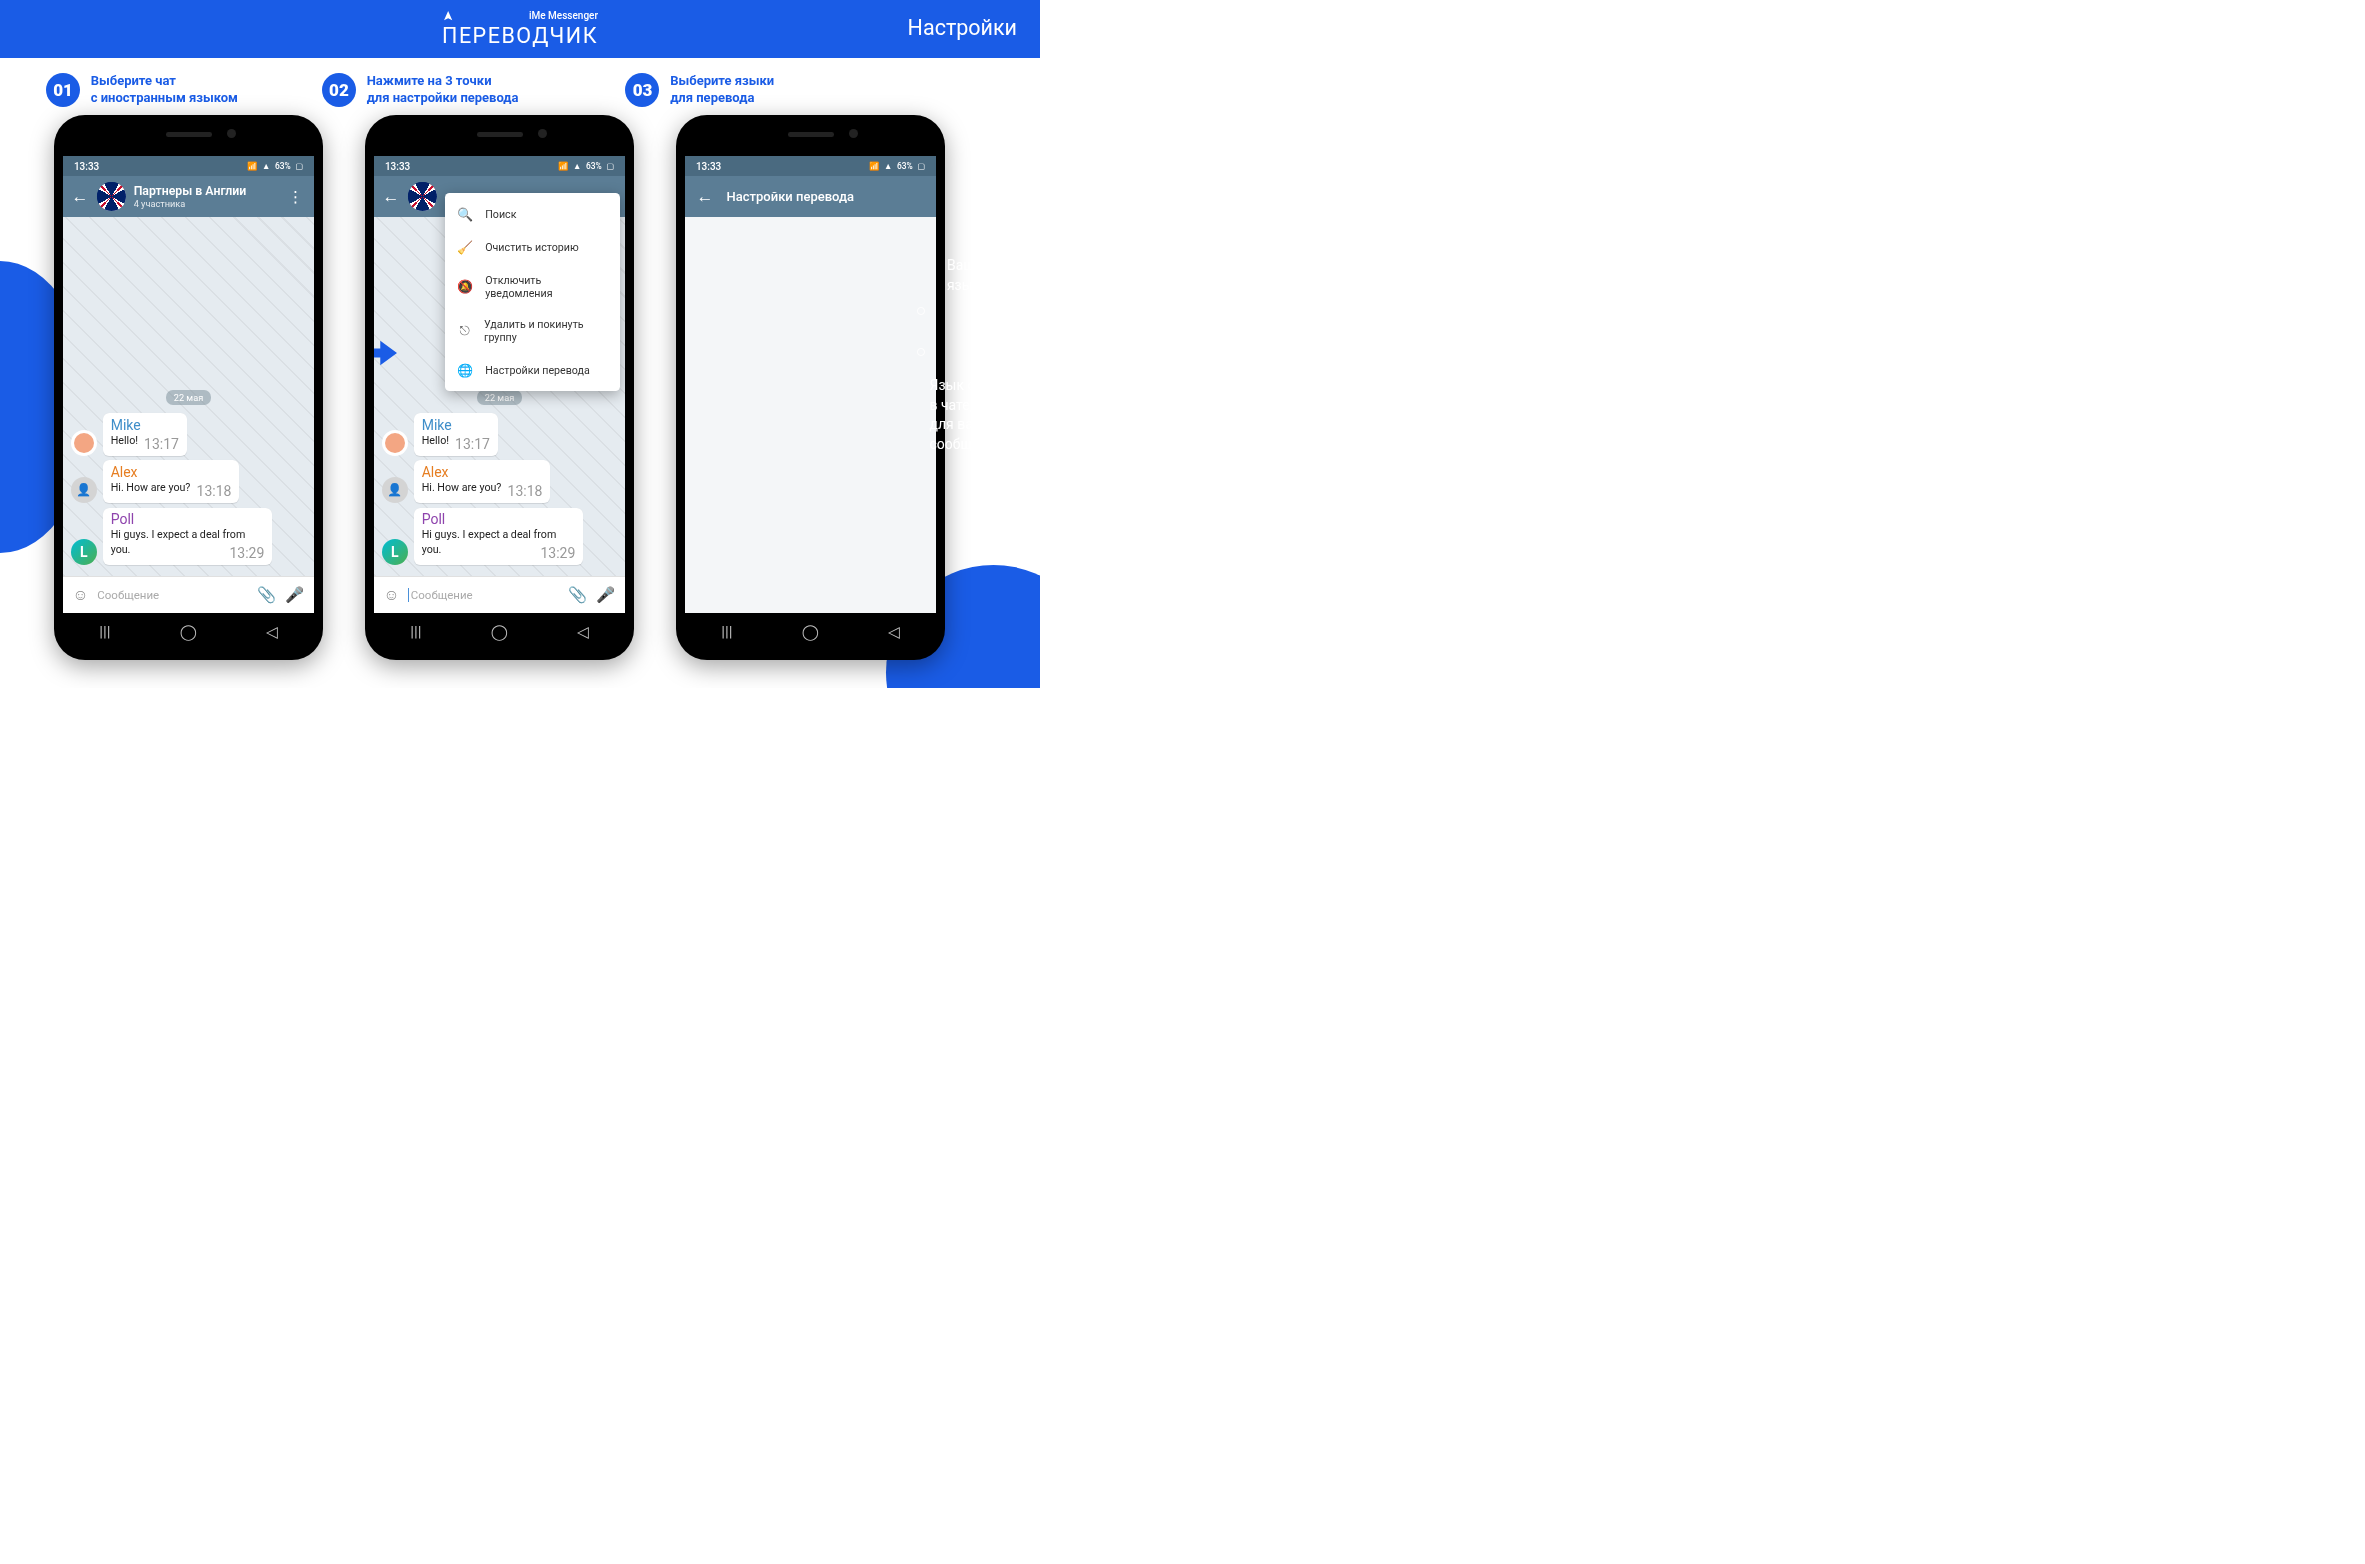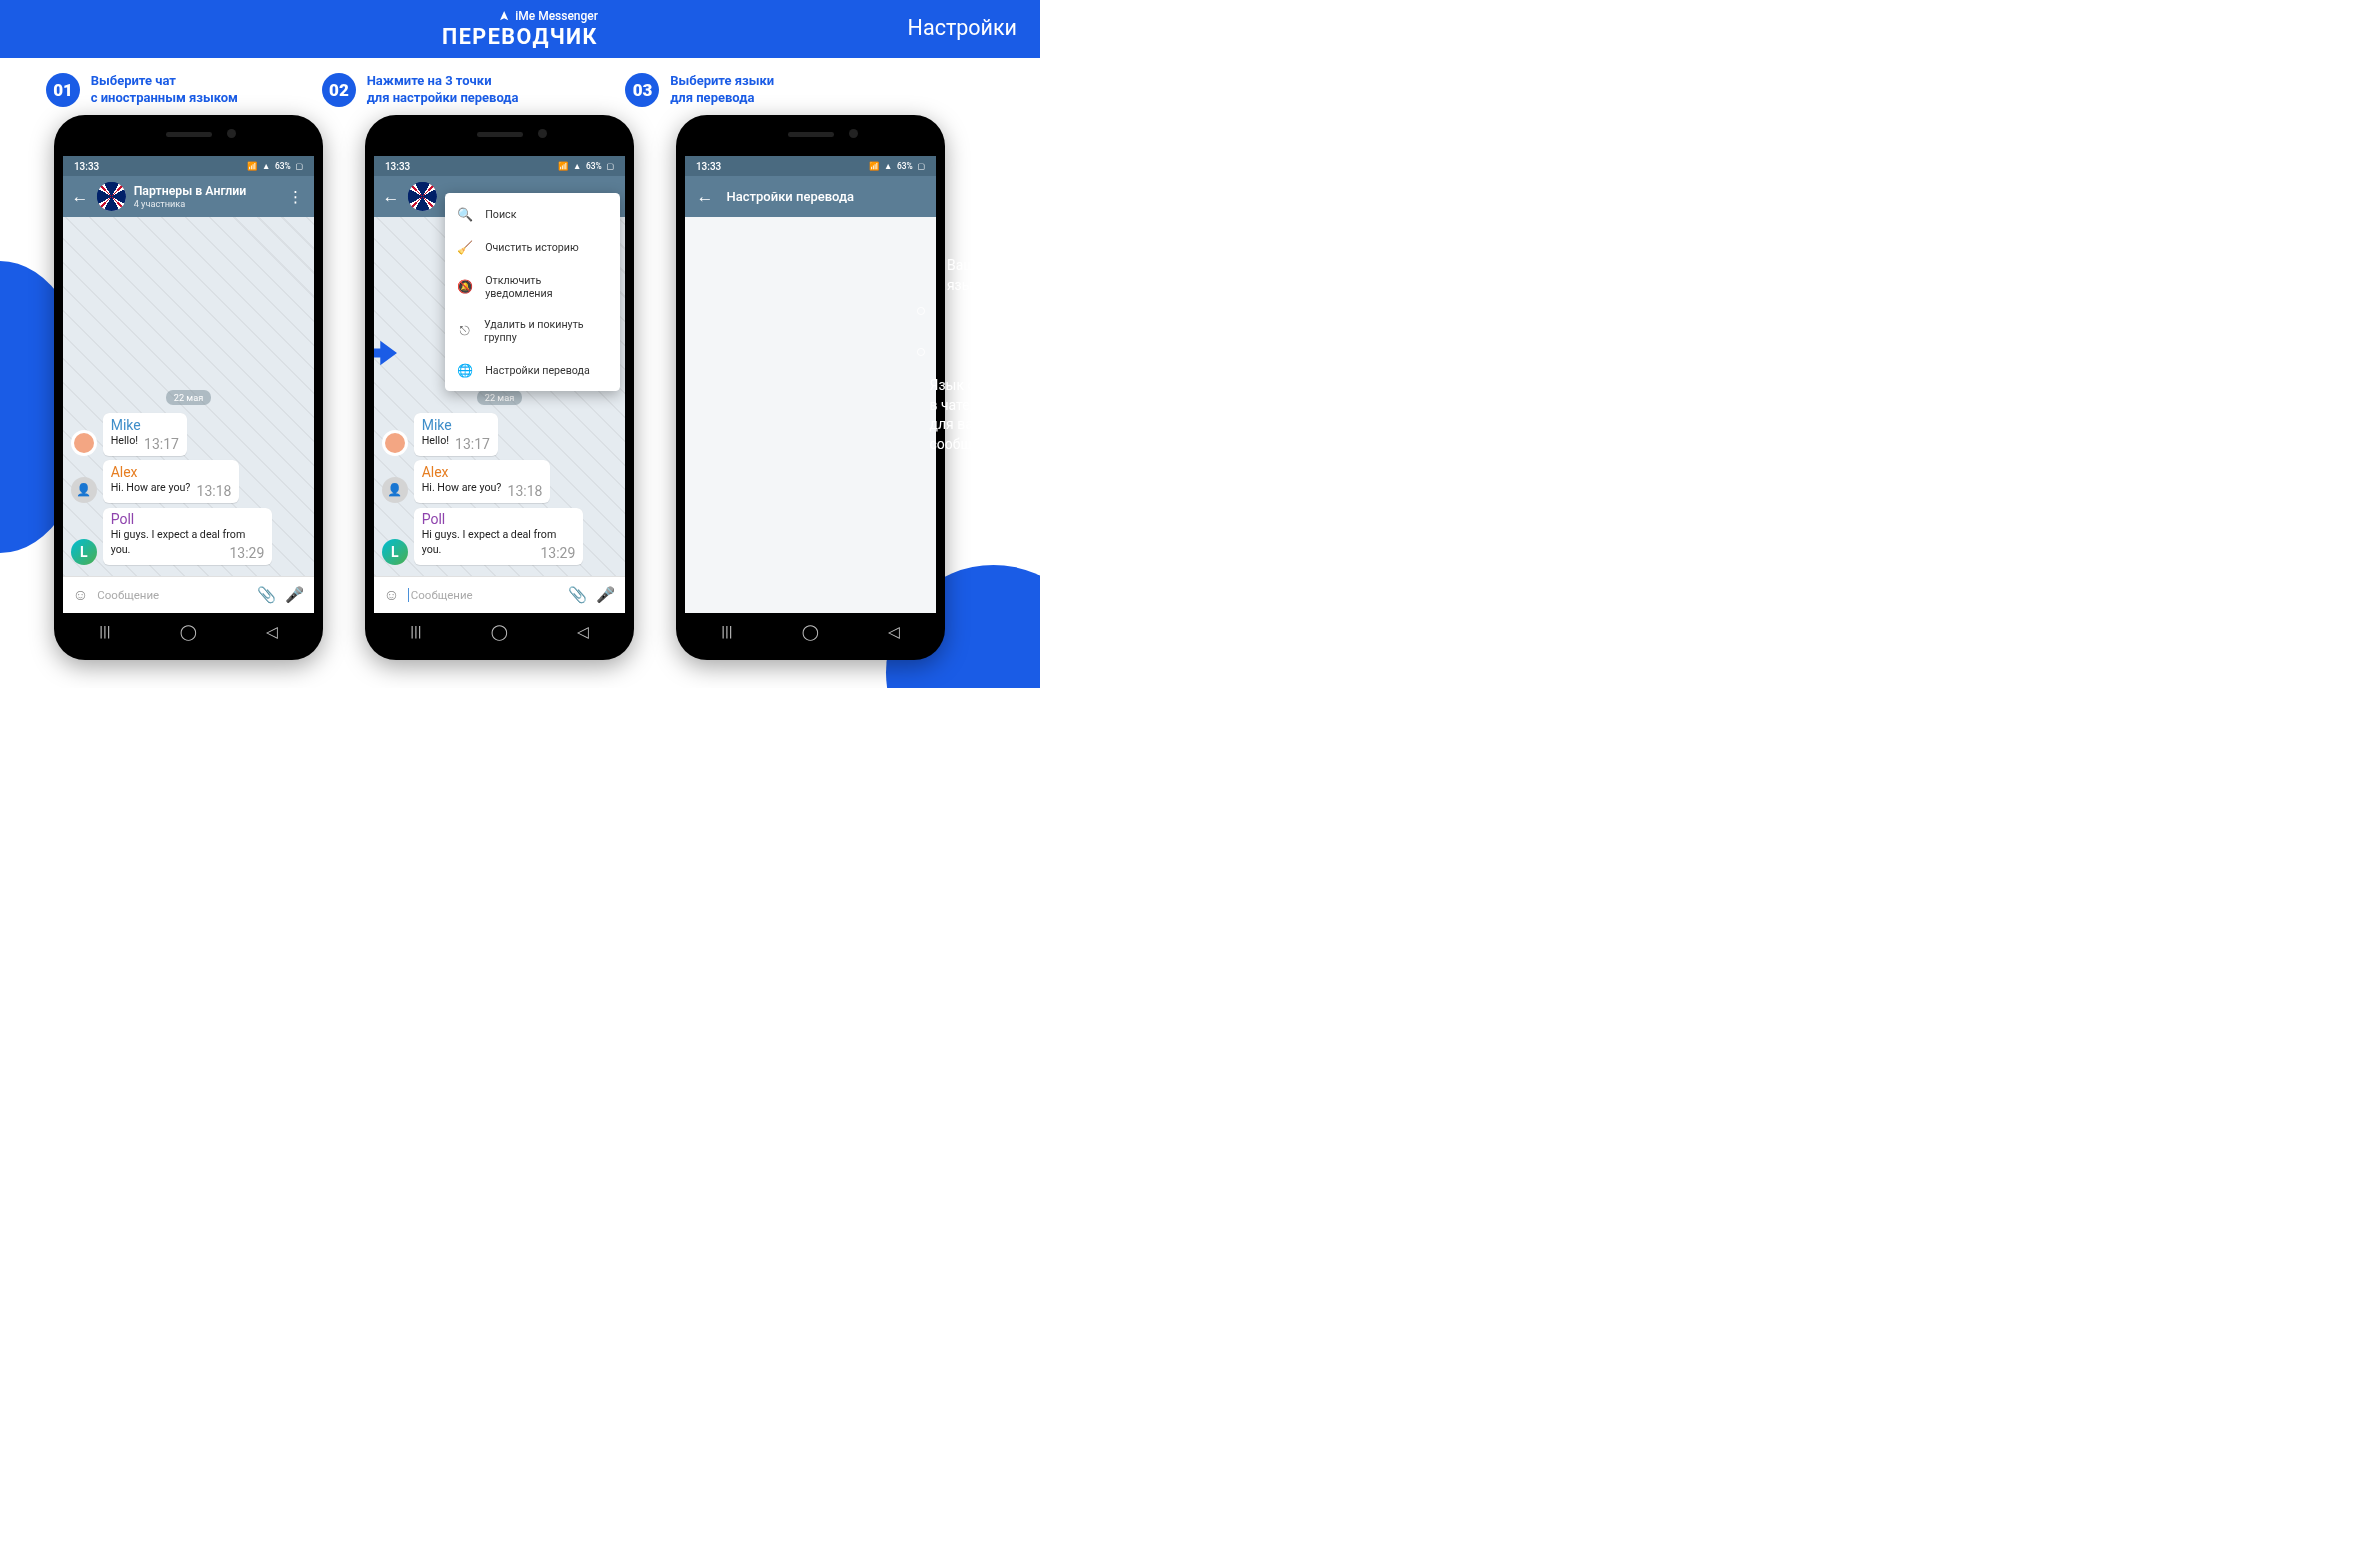--- a/index.html
+++ b/index.html
@@ -1,23 +1,23 @@
 <!DOCTYPE html>
 <html style="font-size:12.3px"><head>
 <meta charset="utf-8">
 <style>
 * { margin:0; padding:0; box-sizing:border-box; font-family:-apple-system,BlinkMacSystemFont,"Segoe UI",Roboto,Arial,sans-serif; }
 body { background:#fff; width:1040px; height:688px; position:relative; overflow:hidden; }
 
 
 .banner { background:#1a5ce6; height:58px; position:relative; display:flex; align-items:center; justify-content:center; }
 .banner-center { text-align:center; color:#fff; }
-.brand { font-size:12px; font-weight:500; display:flex; align-items:center; justify-content:flex-end; gap:4.6px; margin-bottom:1.5px;}
+.brand { font-size:10px; font-weight:500; display:flex; align-items:center; justify-content:space-between; gap:4.6px; margin-bottom:1.5px;}
 .brand-logo { width:12.3px; height:12.3px; }
-.banner-title { font-size:21.5px; font-weight:700; letter-spacing:1.5px; }
+.banner-title { font-size:21.5px; font-weight:400; letter-spacing:1.5px; }
 .banner-right { position:absolute; right:23px; top:15.4px; color:#fff; font-size:21.5px; font-weight:400; }
 
 
 .blob-left { position:absolute; left:-92px; top:261px; width:184px; height:292px; background:#1a5ce6; border-radius:50%; z-index:0;}
 .blob-right { position:absolute; right:-61px; bottom:-92px; width:215px; height:215px; background:#1a5ce6; border-radius:50%; z-index:0;}
 
 
 .steps { display:flex; gap:46px; padding:15.4px 46px 0 46px;align-items:flex-end; }
 .step { display:flex; gap:10.7px; align-items:flex-start; }
 .step-num { width:34px; height:34px; border-radius:50%; background:#1a5ce6; color:#fff; font-weight:900; font-size:17px; display:flex; align-items:center; justify-content:center; flex-shrink:0; }

